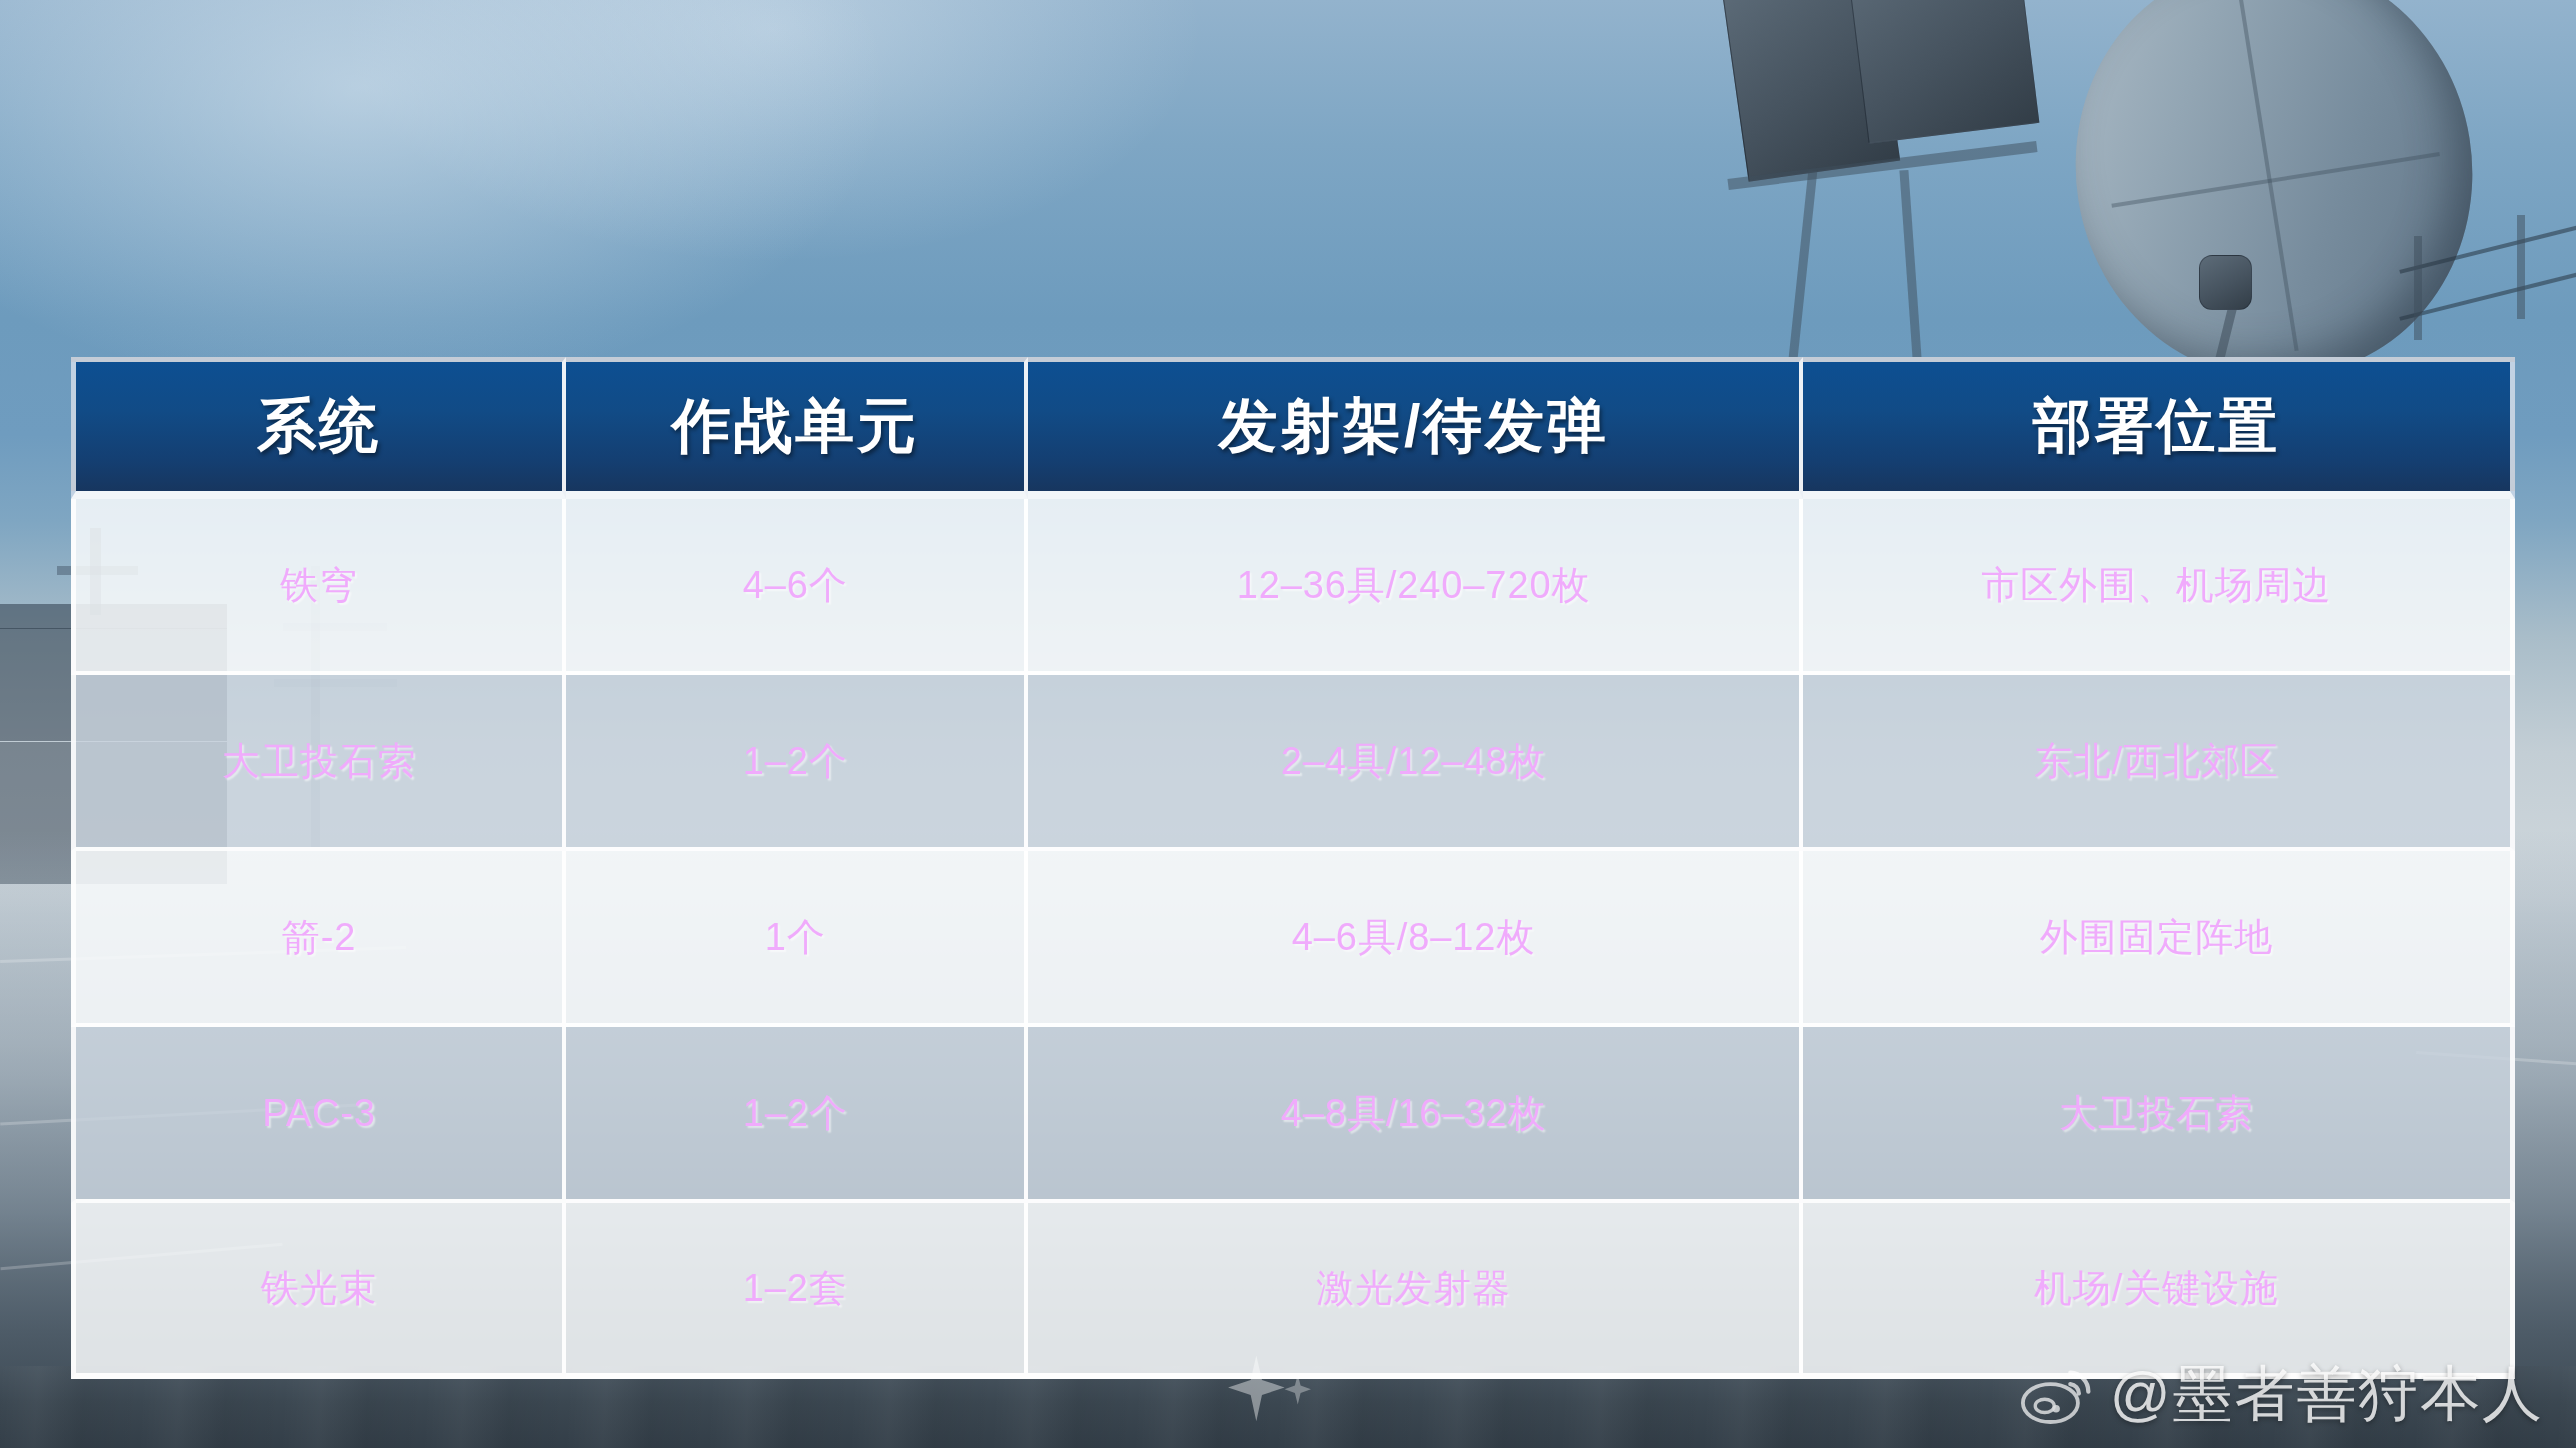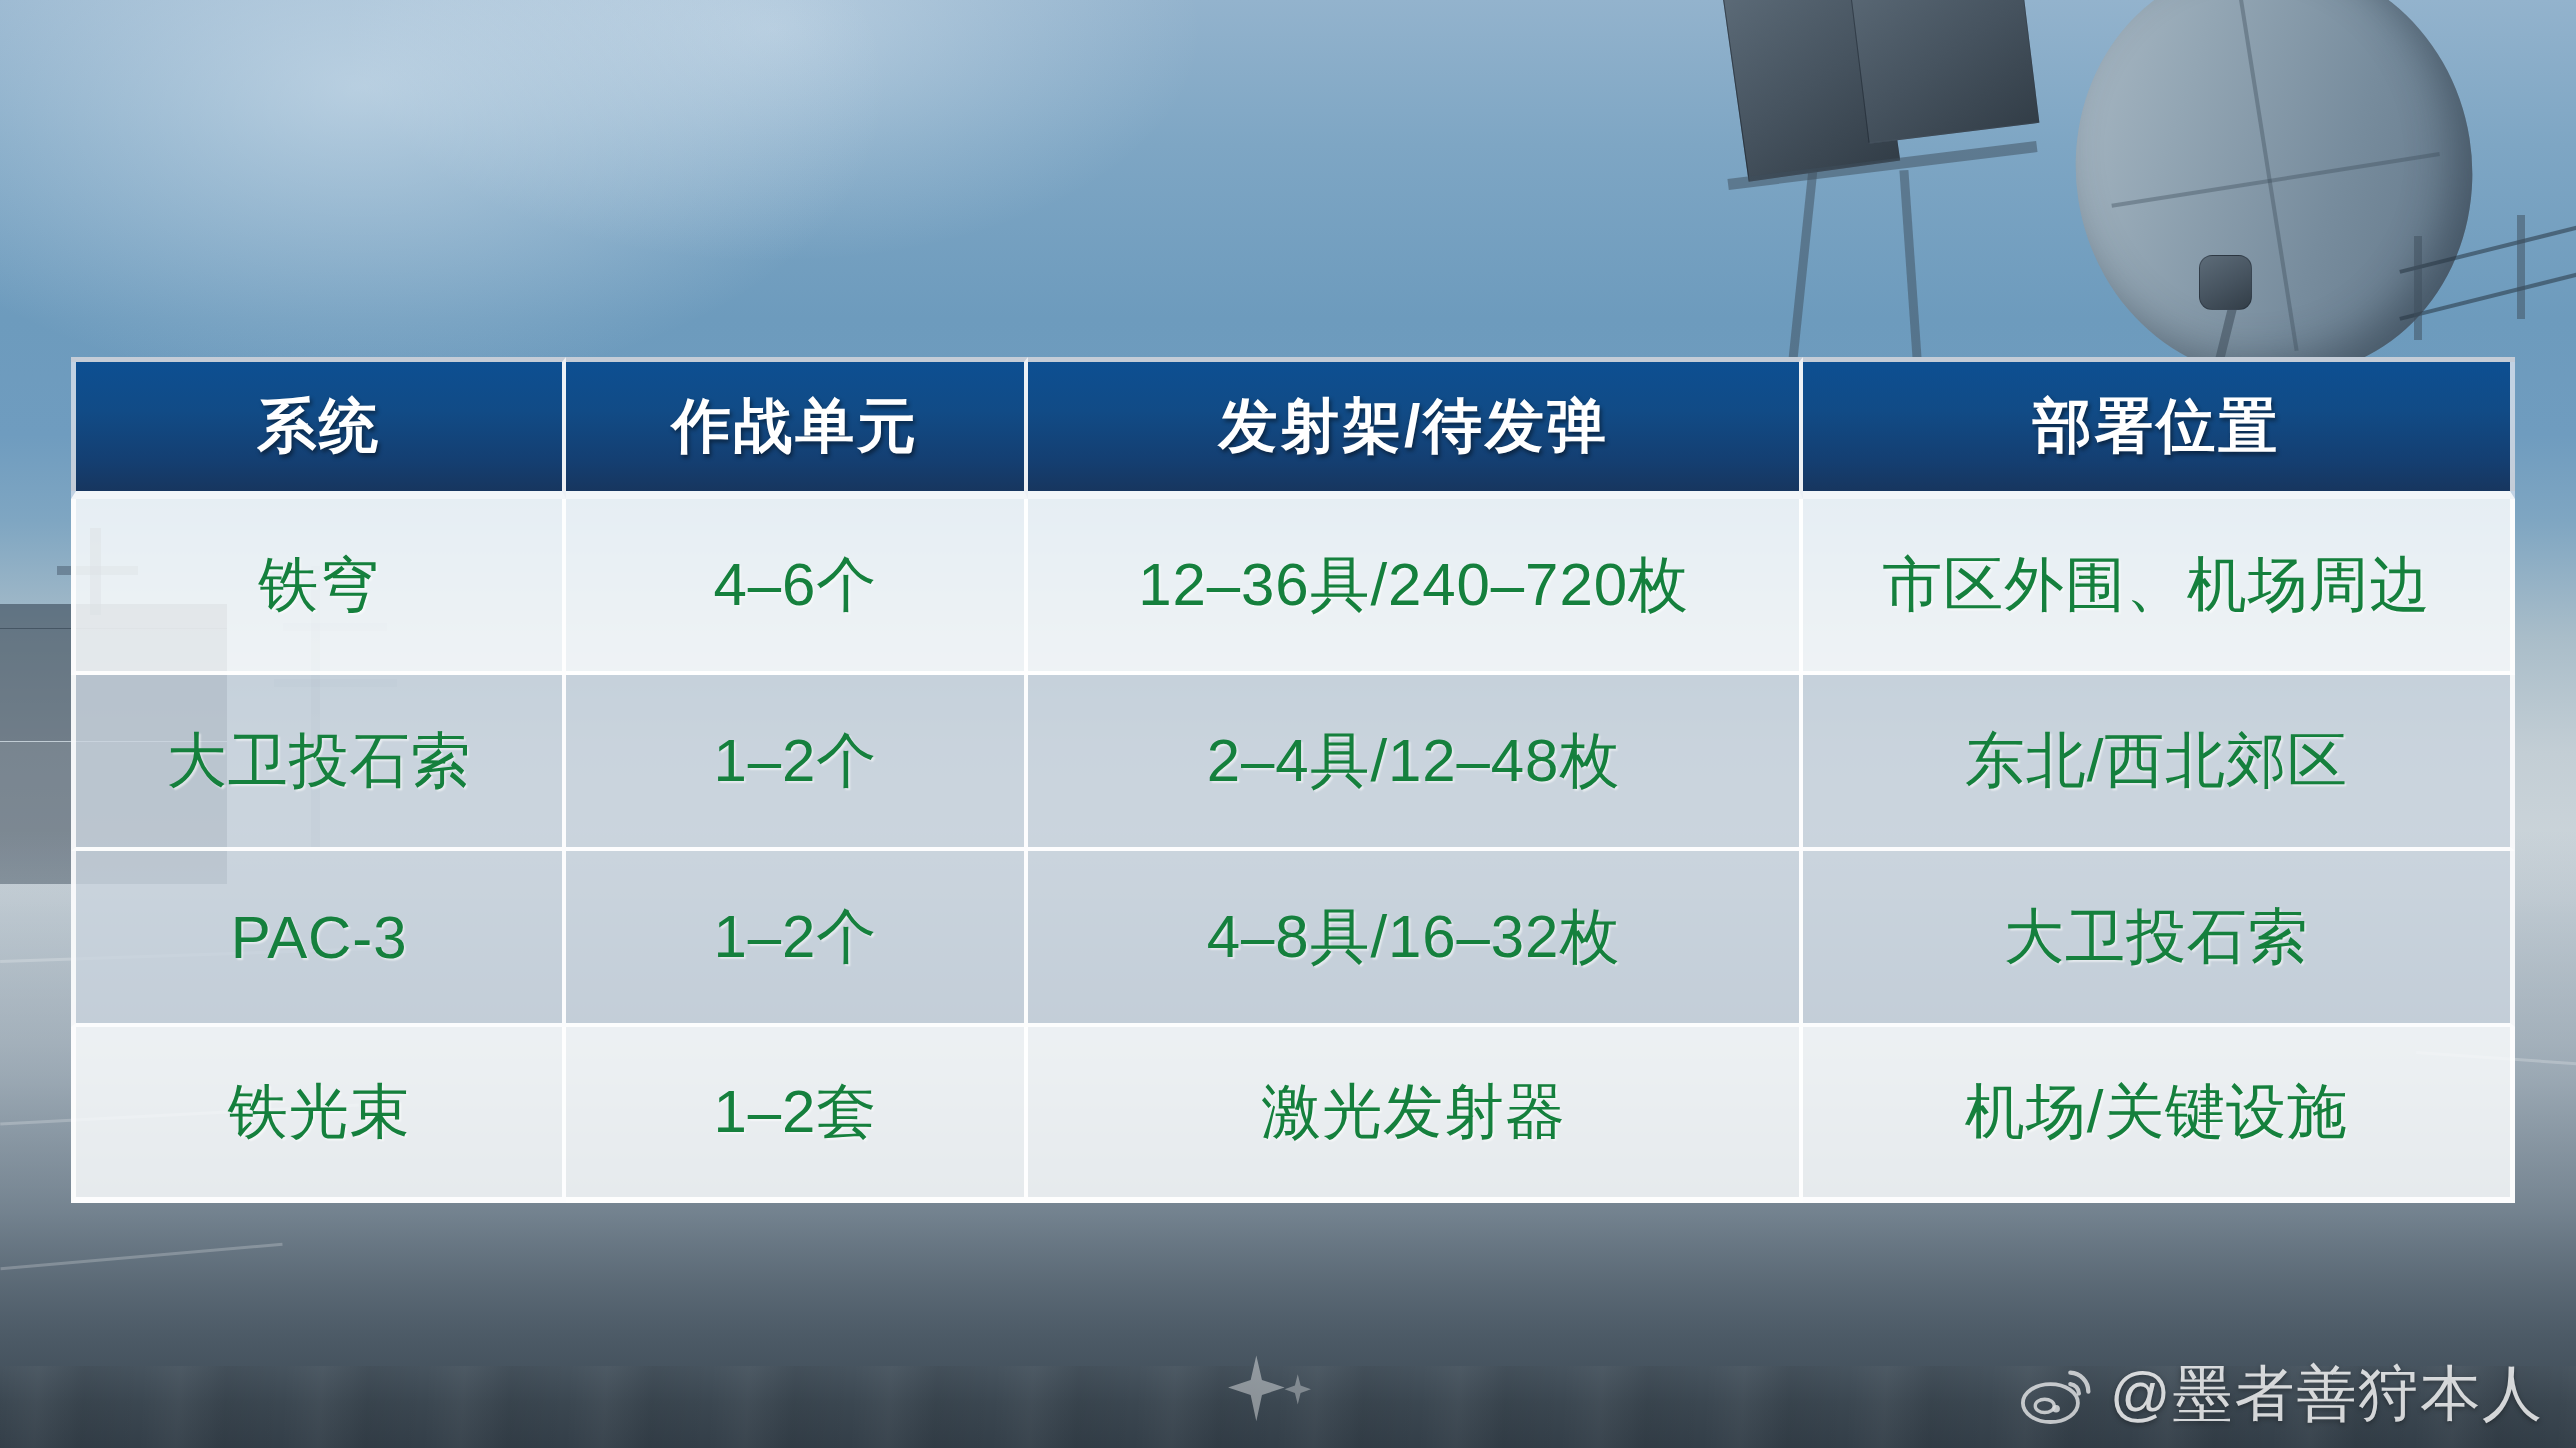--- a/index.html
+++ b/index.html
@@ -172,23 +172,23 @@
     text-shadow: 1.9px 2.8px 4.7px rgba(0,0,0,0.45);
     padding: 0 20px;
     box-sizing: border-box;
   }
   .tbl thead th:first-child { border-left: 5.7px solid rgba(255,255,255,0.75); }
   .tbl thead th:last-child  { border-right: 5.7px solid rgba(255,255,255,0.75); }
 
   
   .tbl tbody td {
     height: 176px;
-    font-size: 60px;
+    font-size: 38px;
     font-weight: 400;
-    color: #15803d;
+    color: #f0abfc;
     text-align: center;
     vertical-align: middle;
     letter-spacing: 0.9px;
     border-right: 4.7px solid rgba(255,255,255,0.95);
     border-bottom: 4.7px solid rgba(255,255,255,0.95);
     padding: 0 2px;
     box-sizing: border-box;
     white-space: nowrap;
     text-shadow: 1.9px 1.9px 1.9px rgba(255,255,255,0.55);
   }
@@ -293,20 +293,26 @@
           <td>4–6个</td>
           <td>12–36具/240–720枚</td>
           <td>市区外围、机场周边</td>
         </tr>
         <tr class="even">
           <td>大卫投石索</td>
           <td>1–2个</td>
           <td>2–4具/12–48枚</td>
           <td>东北/西北郊区</td>
         </tr>
+        <tr class="odd">
+          <td>箭-2</td>
+          <td>1个</td>
+          <td>4–6具/8–12枚</td>
+          <td>外围固定阵地</td>
+        </tr>
         <tr class="even">
           <td>PAC-3</td>
           <td>1–2个</td>
           <td>4–8具/16–32枚</td>
           <td>大卫投石索</td>
         </tr>
         <tr class="odd">
           <td>铁光束</td>
           <td>1–2套</td>
           <td>激光发射器</td>

